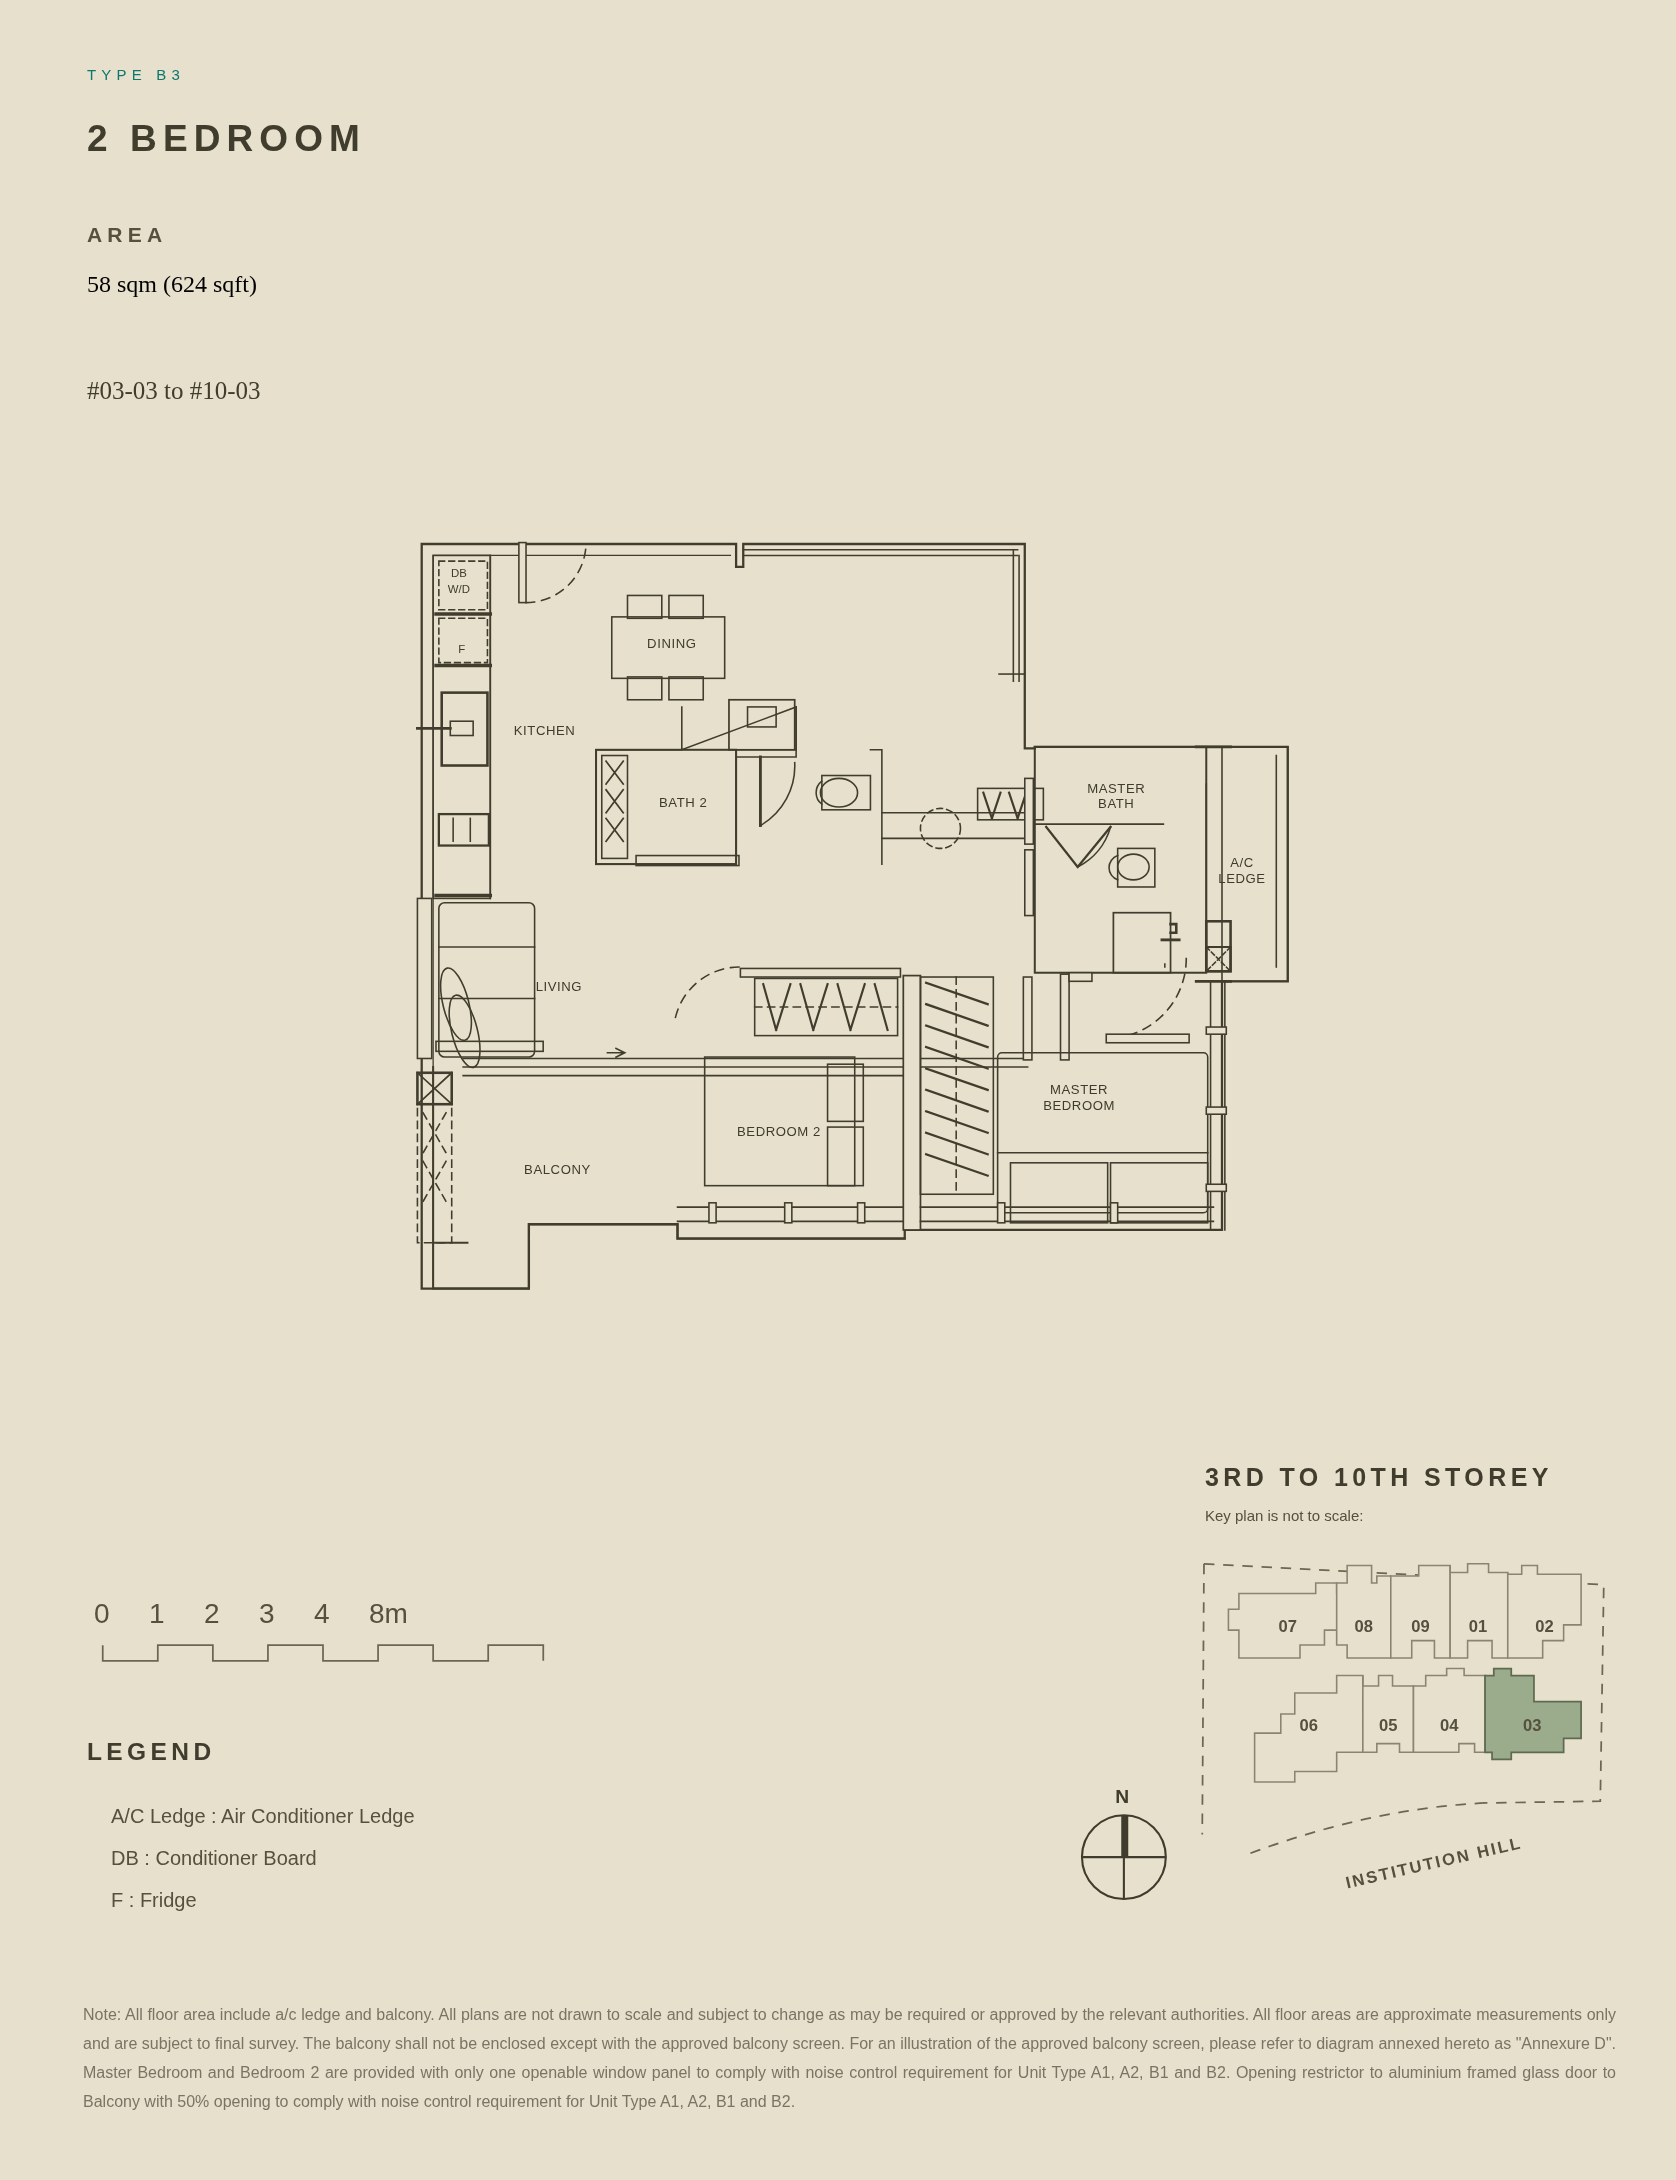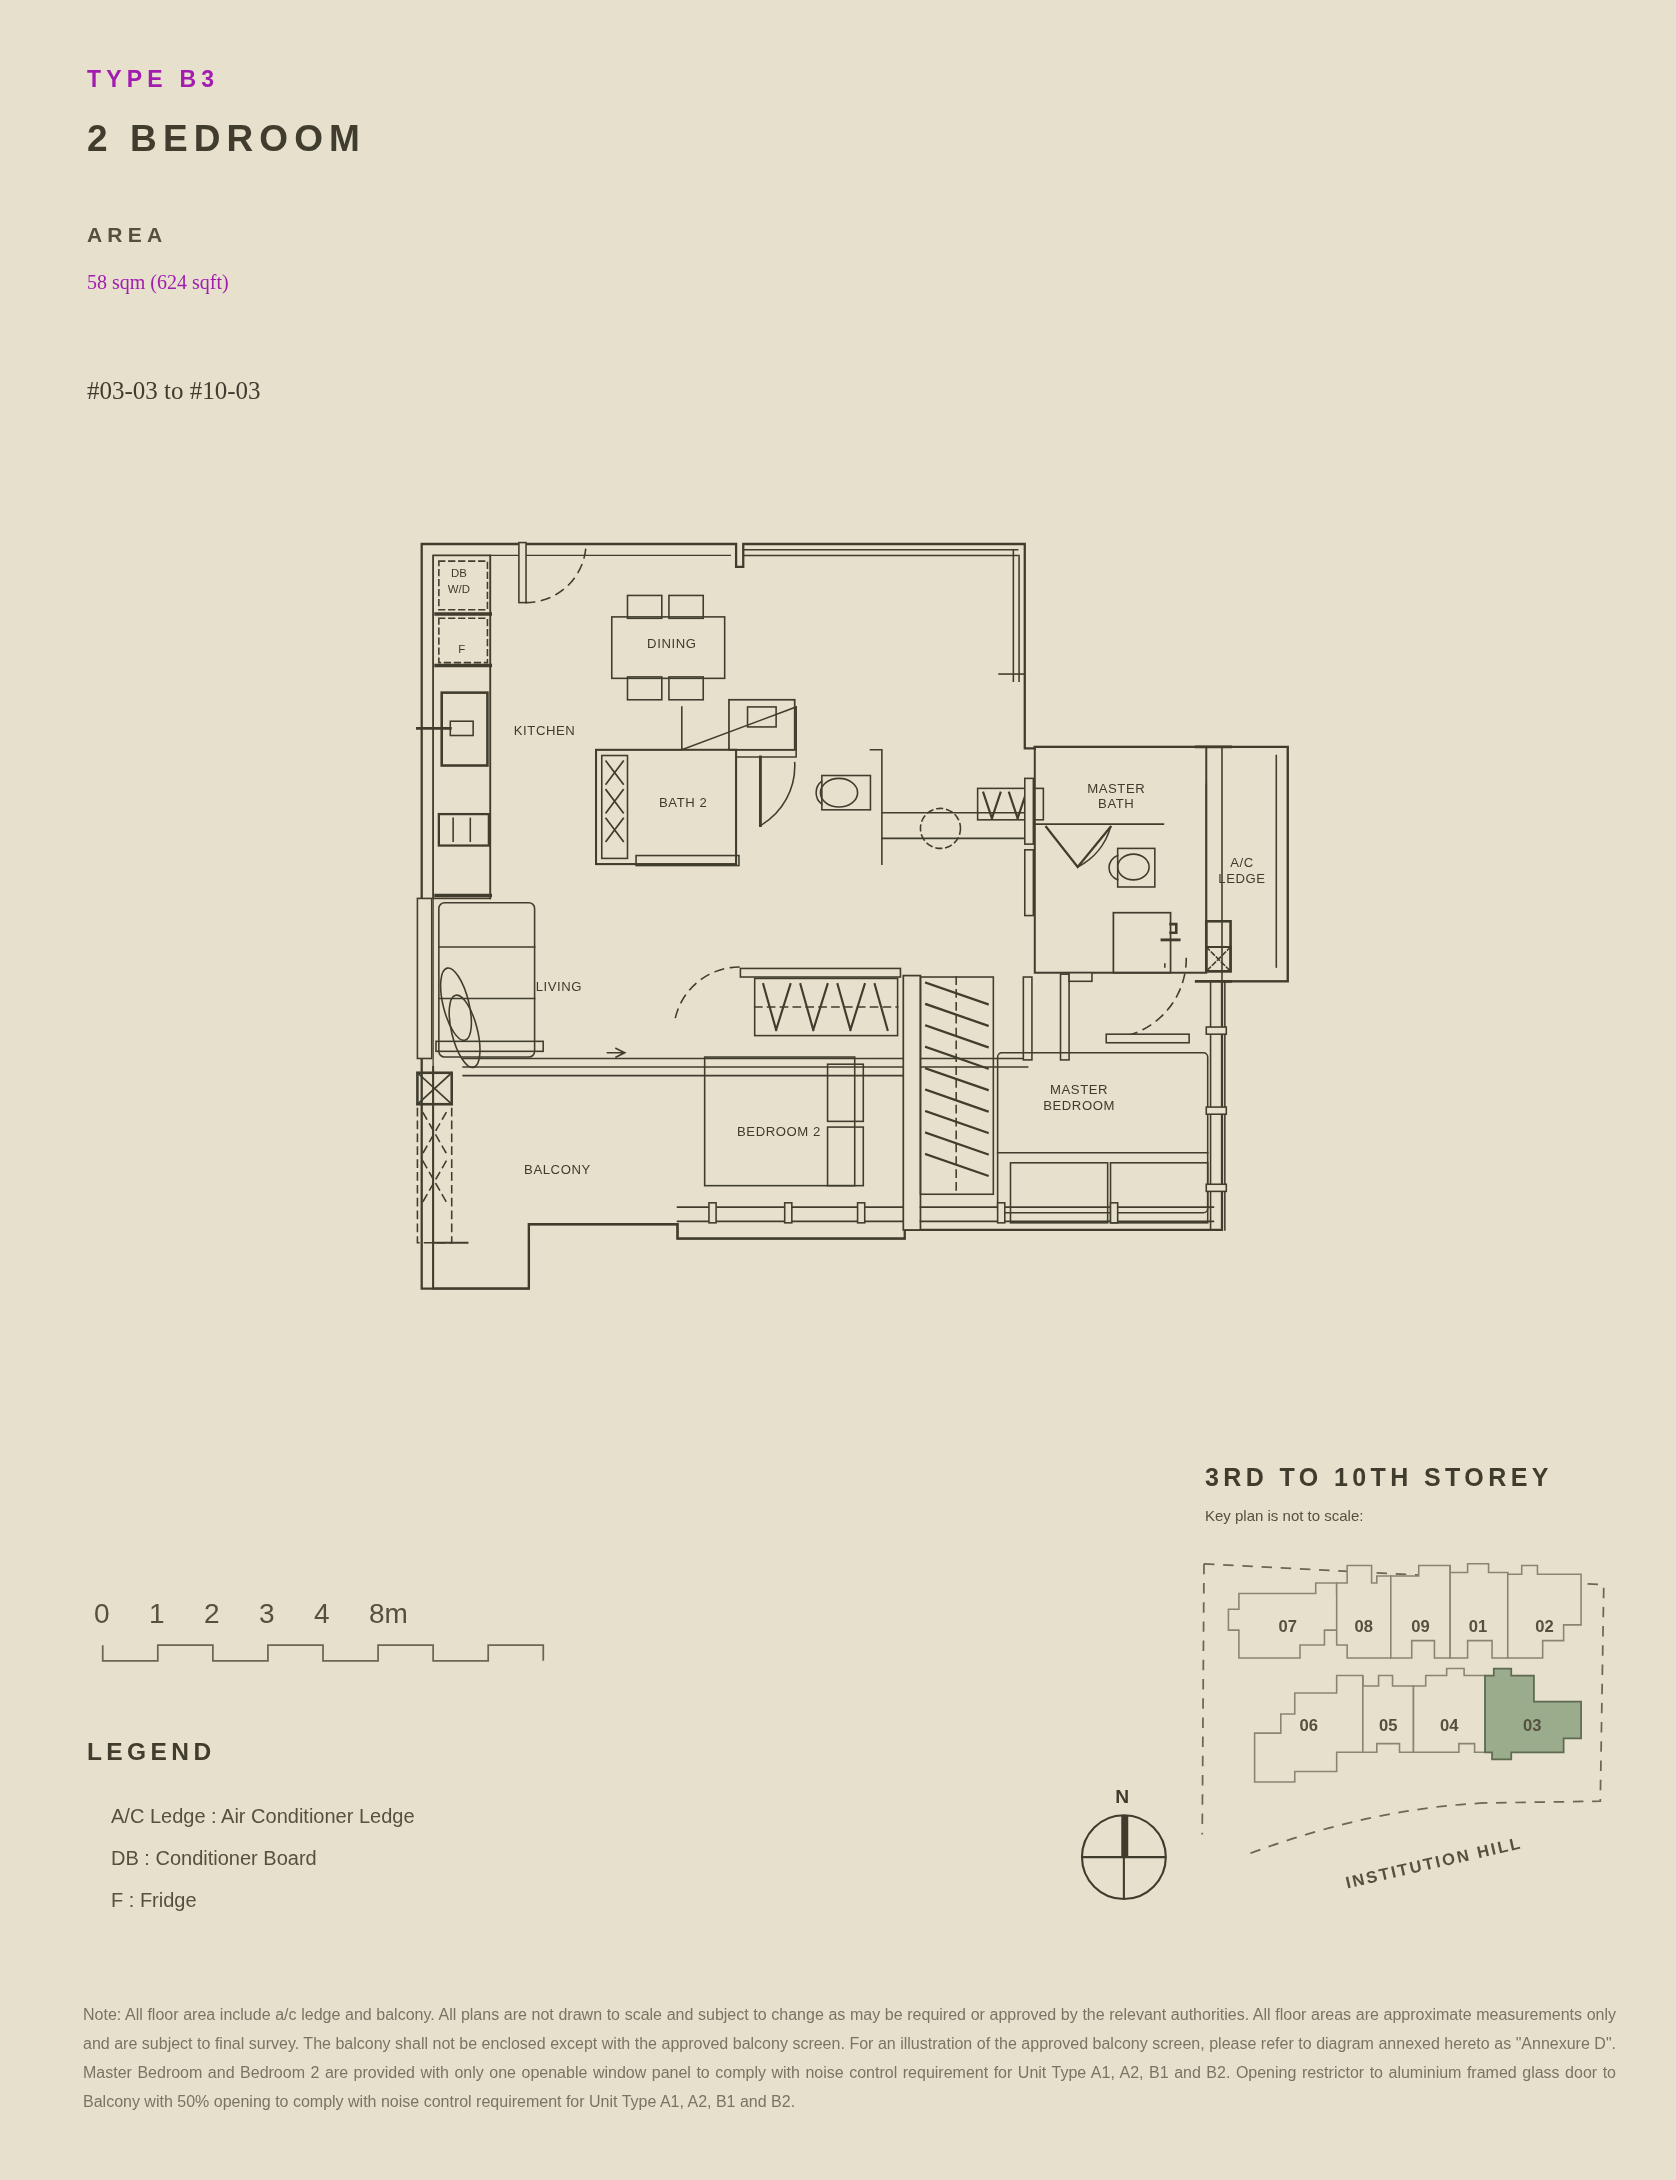--- a/index.html
+++ b/index.html
@@ -9,38 +9,38 @@
     font-family:"Liberation Sans", sans-serif;
     color:#4a4637;
     position:relative;
     overflow:hidden;
   }
   .page{position:absolute;inset:0;}
 
   
   .type-label{
     position:absolute;left:87px;top:66px;
-    font-size:23px;font-weight:bold;letter-spacing:5.2px;
-    color:#a21caf;
+    font-size:15px;font-weight:normal;letter-spacing:5.2px;
+    color:#0f766e;
   }
   .title{
     position:absolute;left:87px;top:118px;
     font-size:37px;font-weight:bold;letter-spacing:6.1px;
     color:#413d2e;
   }
   .area-label{
     position:absolute;left:87px;top:223px;
     font-size:21px;font-weight:bold;letter-spacing:5.2px;
     color:#56513f;
   }
   .area-value{
     position:absolute;left:87px;top:271px;
-    font-size:20px;
+    font-size:24px;
     font-family:"Liberation Serif", serif;
-    color:#a21caf;
+    color:#000000;
   }
   .unit-range{
     position:absolute;left:87px;top:377px;
     font-size:25px;
     font-family:"Liberation Serif", serif;
     color:#413d2e;
   }
 
   
   #floorplan{position:absolute;left:376px;top:524px;}

